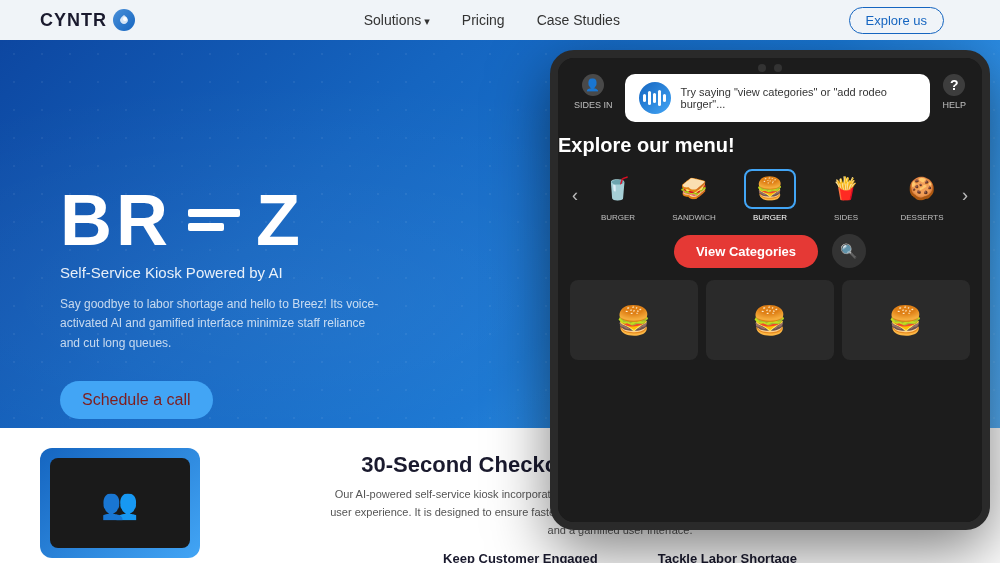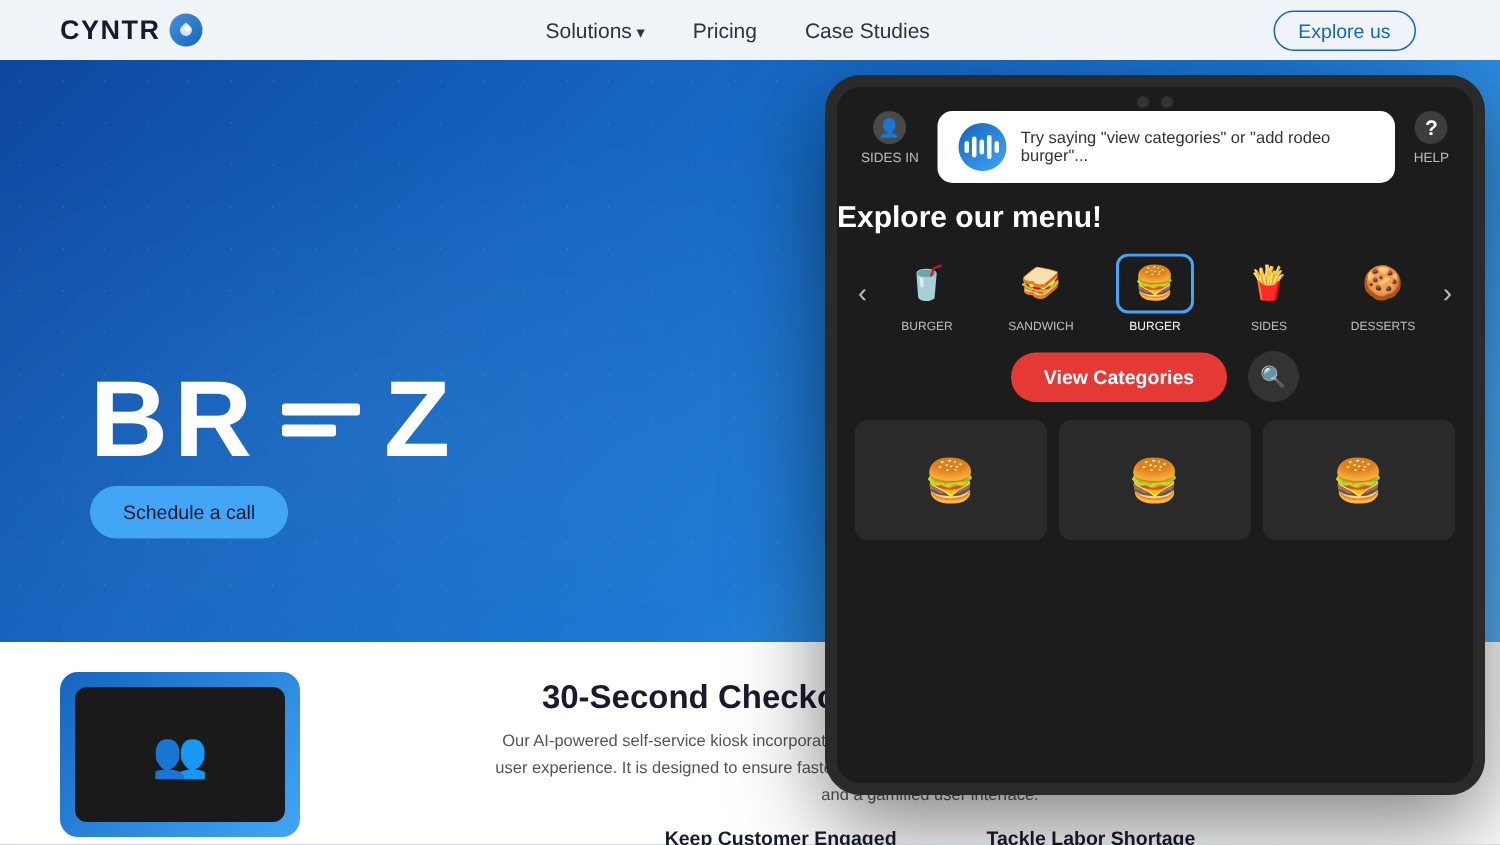--- a/index.html
+++ b/index.html
@@ -83,21 +83,21 @@
     .hero-subtitle {
       font-size: 15px; color: rgba(255,255,255,0.9); font-weight: 400;
       margin-bottom: 14px;
     }
     .hero-desc {
       font-size: 12px; color: rgba(255,255,255,0.75); line-height: 1.6;
       margin-bottom: 28px; max-width: 320px;
     }
     .schedule-btn {
       background: #42a5f5; border: none; border-radius: 22px;
-      padding: 10px 22px; color: #0f172a; font-size: 13px;
+      padding: 10px 22px; color: #7f1d1d; font-size: 16px;
       cursor: pointer; font-weight: 500;
     }
 
     
     .carousel-dots {
       position: absolute; bottom: 32px; left: 60px;
       display: flex; gap: 8px;
     }
     .c-dot {
       height: 6px; border-radius: 3px; background: rgba(255,255,255,0.7);
@@ -303,20 +303,22 @@
 
   <div class="hero-left">
     <div class="hero-brand">
       <span>BR</span>
       <div class="brand-lines">
         <div class="brand-line"></div>
         <div class="brand-line short"></div>
       </div>
       <span>Z</span>
     </div>
+    <div class="hero-subtitle">Self-Service Kiosk Powered by AI</div>
+    <div class="hero-desc">Say goodbye to labor shortage and hello to Breez! Its voice-activated AI and gamified interface minimize staff reliance and cut long queues.</div>
     <button class="schedule-btn">Schedule a call</button>
   </div>
 
   <div class="carousel-dots">
     <div class="c-dot active"></div>
     <div class="c-dot inactive"></div>
     <div class="c-dot inactive"></div>
   </div>
 
   <div class="tablet-wrap">

